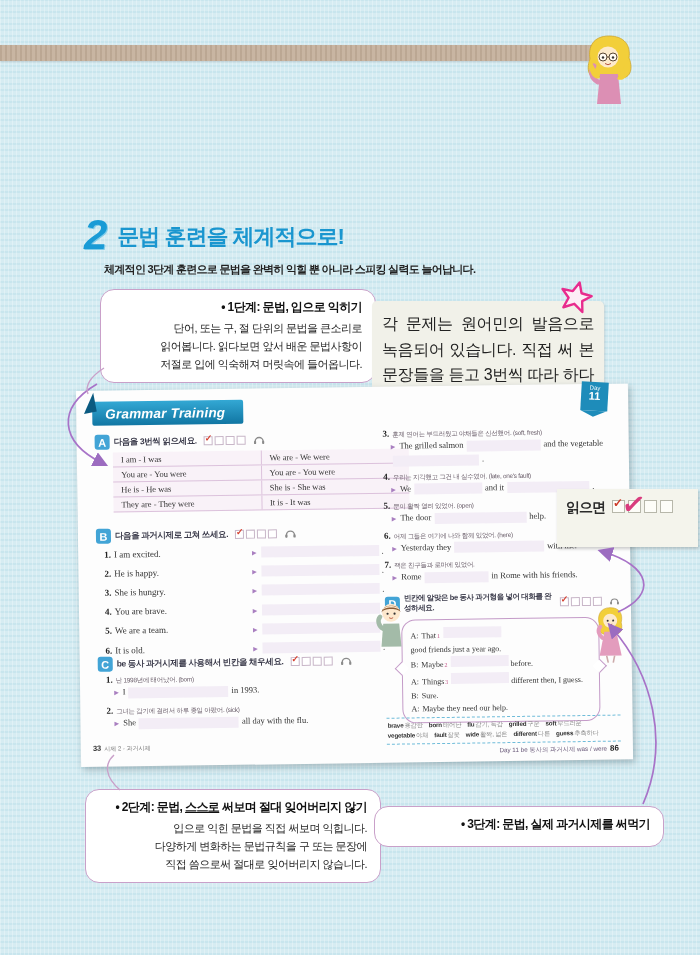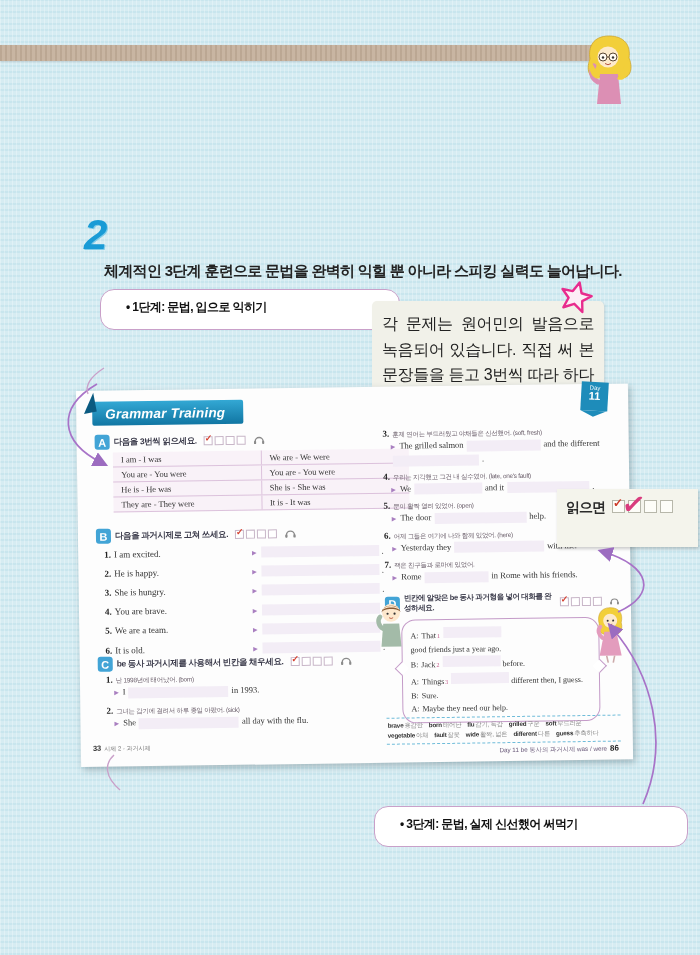--- a/index.html
+++ b/index.html
@@ -11,23 +11,23 @@
       #d6ecf2;}
   
   .tape{position:absolute;left:0;top:45px;width:613px;height:16px;
     background:repeating-linear-gradient(90deg, rgba(120,95,70,.16) 0 2px, rgba(120,95,70,0) 2px 5px),#c8b5a2;
     box-shadow:0 1px 2px rgba(0,0,0,.15);}
   .girl-top{position:absolute;left:582px;top:34px;}
   
   .headline{position:absolute;left:84px;top:216px;display:flex;align-items:flex-end;gap:10px;}
   .big-num{font-size:42px;line-height:38px;font-weight:bold;font-style:italic;color:#199bd6;text-shadow:1px 1px 0 #7fcbe8;}
   .title{font-size:22px;font-weight:bold;color:#1a96cf;letter-spacing:-1px;padding-bottom:2px;}
-  .subtitle{position:absolute;left:104px;top:262px;font-size:15px;font-weight:bold;color:#222;letter-spacing:-0.7px;}
-  
-  .bubble-box{position:absolute;background:#fff;border:1.5px solid #c9a0c9;border-radius:14px;padding:9px 25px;}
+  .subtitle{position:absolute;left:104px;top:262px;font-size:11px;font-weight:bold;color:#222;letter-spacing:-0.7px;}
+  
+  .bubble-box{position:absolute;background:#fff;border:1.5px solid #c9a0c9;border-radius:14px;padding:9px 13px;text-align:right;}
   .bb-title{font-size:12px;font-weight:bold;color:#111;letter-spacing:-0.6px;margin-bottom:4px;}
   .bb-body{font-size:11px;color:#222;letter-spacing:-0.5px;line-height:1.62;white-space:pre-line;}
   .u{text-decoration:underline;}
   #step1{left:100px;top:289px;width:248px;}
   #step2{left:85px;top:789px;width:268px;}
   #step3{left:374px;top:806px;width:262px;}
   
   .audio-box{position:absolute;left:372px;top:301px;width:212px;background:#f1f1e9;border-radius:5px;
     padding:10px 10px 8px 10px;box-shadow:1px 1px 2px rgba(0,0,0,.12);}
   .audio-body{font-size:16px;color:#222;letter-spacing:-0.4px;line-height:1.6;text-align:justify;}
@@ -125,25 +125,29 @@
       <circle cx="31" cy="23.5" r="1.2" fill="#333"></circle>
     <path d="M23 29.5 Q26 32 29 29.5" stroke="#b5543e" stroke-width="1" fill="none"></path>
     <path d="M18 40 L36 40 L39 70 L15 70 Z" fill="#dc8fb4"></path>
     <path d="M16 48 C9 44 8 37 12 32" stroke="#dc8fb4" stroke-width="5" fill="none" stroke-linecap="round"></path>
     <path d="M8 25 C5 38 12 47 18 44" fill="#f2cf3a"></path>
     <path d="M47 24 C50 38 43 49 35 45" fill="#f2cf3a"></path>
   </svg>
 
   <div class="headline">
     <span class="big-num">2</span>
+    <span class="title">문법 훈련을 체계적으로!</span>
   </div>
   <div class="subtitle">체계적인 3단계 훈련으로 문법을 완벽히 익힐 뿐 아니라 스피킹 실력도 늘어납니다.</div>
 
   <div class="bubble-box" id="step1">
     <div class="bb-title">• 1단계: 문법, 입으로 익히기</div>
+    <div class="bb-body">단어, 또는 구, 절 단위의 문법을 큰소리로
+읽어봅니다. 읽다보면 앞서 배운 문법사항이
+저절로 입에 익숙해져 머릿속에 들어옵니다.</div>
   </div>
 
   <div class="audio-box">
     <div class="audio-body">각 문제는 원어민의 발음으로 녹음되어 있습니다. 직접 써 본 문장들을 듣고 3번씩 따라 하다보면 문법이 입에 익숙해지고 귀에 익숙해집니다.</div>
     <div class="audio-foot">※ 정답이 두 개인 문장은 가장 자연스러운 답으로 녹음되어 있습니다.</div>
   </div>
 
   <svg class="star" width="36" height="36" viewBox="0 0 36 36">
     <polygon points="18,3 22.5,13 33,13.5 25,20.5 27.8,31 18,25 8.2,31 11,20.5 3,13.5 13.5,13" fill="#fdeef6" stroke="#e82c8d" stroke-width="2.4" stroke-linejoin="round" transform="rotate(14 18 18)"></polygon>
   </svg>
@@ -295,21 +299,21 @@
       <b>33</b><span>시제 2 - 과거시제</span>
     </div>
 
     <div class="right-col">
       <div>
           <div class="hitem">
             <div class="hline">
               <span class="num" style="margin-right: 3px;">3.</span>
               <span class="hint">훈제 연어는 부드러웠고 야채들은 신선했어. (soft, fresh)</span>
             </div>
-            <div class="aline"><span class="arr">▶</span><span class="t">The grilled salmon</span><span class="blank" style="width: 74px;"></span><span class="t">and the different</span><span class="blank" style="width: 86px;"></span><span class="t">.</span></div>
+            <div class="aline"><span class="arr">▶</span><span class="t">The grilled salmon</span><span class="blank" style="width: 74px;"></span><span class="t">and the vegetable</span><span class="blank" style="width: 86px;"></span><span class="t">.</span></div>
           </div>
           <div class="hitem">
             <div class="hline">
               <span class="num" style="margin-right: 3px;">4.</span>
               <span class="hint">우리는 지각했고 그건 내 실수였어. (late, one's fault)</span>
             </div>
             <div class="aline"><span class="arr">▶</span><span class="t">We</span><span class="blank" style="width: 68px;"></span><span class="t">and it</span><span class="blank" style="width: 82px;"></span><span class="t">.</span></div>
           </div>
           <div class="hitem">
             <div class="hline">
@@ -358,21 +362,21 @@
         <div>
             <div class="dline">
               <span class="spk">A:</span>
               <span class="t">That</span>
               <sup class="supn">1</sup>
               <span class="blank" style="width: 58px;"></span>
               <span class="t">good friends just a year ago.</span>
             </div>
             <div class="dline">
               <span class="spk">B:</span>
-              <span class="t">Jack</span>
+              <span class="t">Maybe</span>
               <sup class="supn">2</sup>
               <span class="blank" style="width: 58px;"></span>
               <span class="t">before.</span>
             </div>
             <div class="dline">
               <span class="spk">A:</span>
               <span class="t">Things</span>
               <sup class="supn">3</sup>
               <span class="blank" style="width: 58px;"></span>
               <span class="t">different then, I guess.</span>
@@ -432,23 +436,29 @@
   <div class="legend">
     <div class="lg-row">
       <span class="lg-label">읽으면</span>
       <span>
         <span class="lgck"><span class="ckr">✓</span></span><span class="lgck"></span><span class="lgck"></span><span class="lgck"></span>
       </span>
       <span class="bigcheck">✓</span>
     </div>
   </div>
 
+  <div class="bubble-box" id="step2">
+    <div class="bb-title"><span>• 2단계: 문법, </span><span class="u">스스로</span><span> 써보며 절대 잊어버리지 않기</span></div>
+    <div class="bb-body">입으로 익힌 문법을 직접 써보며 익힙니다.
+다양하게 변화하는 문법규칙을 구 또는 문장에
+직접 씀으로써 절대로 잊어버리지 않습니다.</div>
+  </div>
 
   <div class="bubble-box" id="step3">
-    <div class="bb-title">• 3단계: 문법, 실제 신선했어 써먹기</div>
+    <div class="bb-title">• 3단계: 문법, 실제 과거시제를 써먹기</div>
   </div>
 
   <svg class="arrows">
     <defs>
       <marker id="ah" markerWidth="9" markerHeight="9" refX="5" refY="4.5" orient="auto">
         <path d="M0,0 L9,4.5 L0,9 Z" fill="#9c6cc0"></path>
       </marker>
     </defs>
     <path d="M 97 384 C 56 408 60 442 102 463" fill="none" stroke="#a873c8" stroke-width="1.7" marker-end="url(#ah)"></path>
     <path d="M 618 612 C 658 594 650 566 604 552" fill="none" stroke="#a873c8" stroke-width="1.7" marker-end="url(#ah)"></path>

